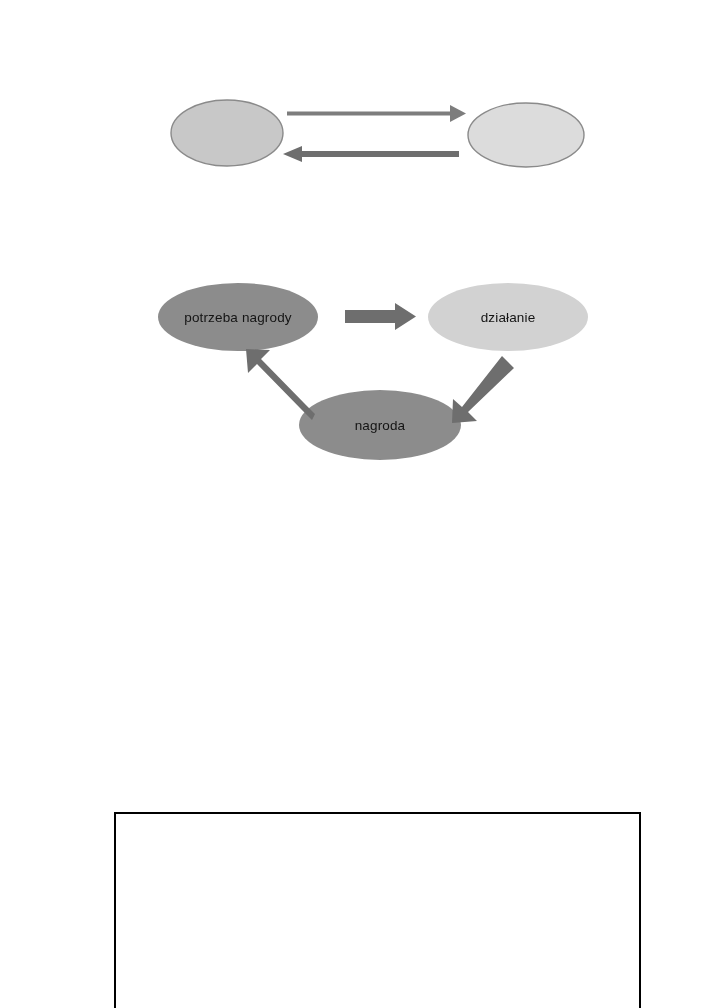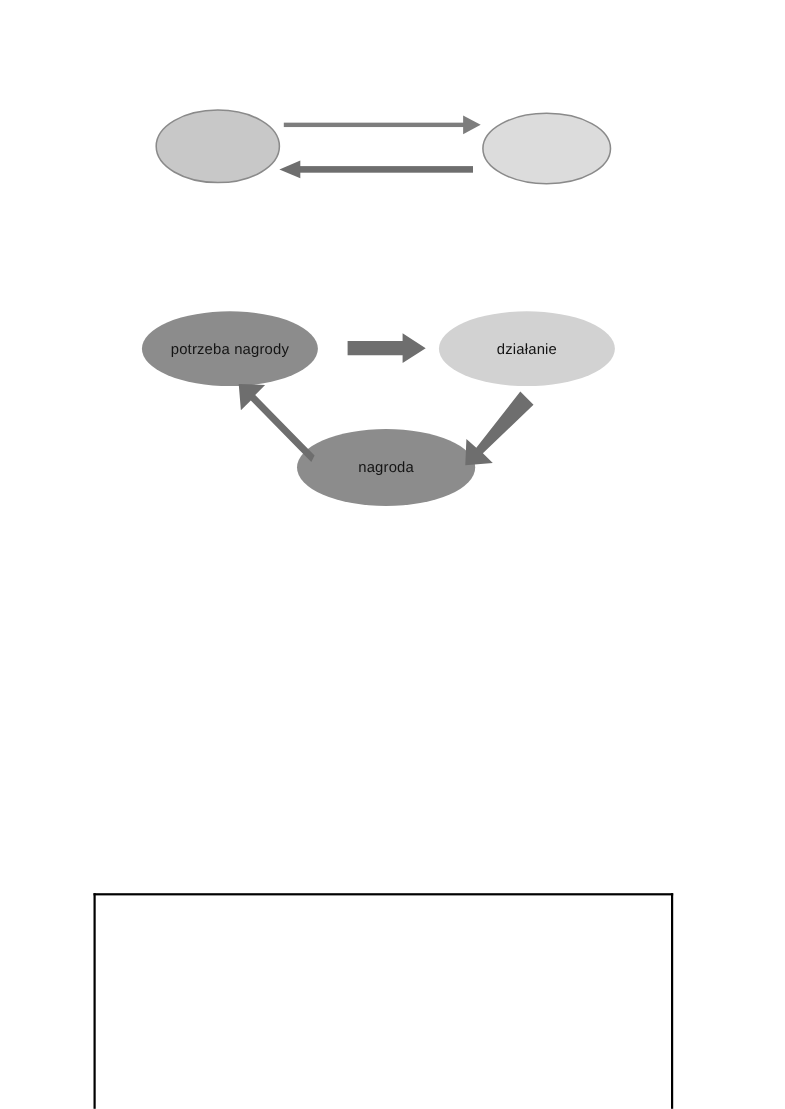--- a/index.html
+++ b/index.html
@@ -11,20 +11,21 @@
     width: 714px;
     height: 1008px;
     position: relative;
     overflow: hidden;
     font-family: "Liberation Sans", sans-serif;
   }
   .page {
     position: absolute;
     inset: 0;
     background: #ffffff;
+    margin-left: 29px;
   }
 
   
   #diagram-one {
     position: absolute;
     left: 140px;
     top: 85px;
     width: 430px;
     height: 105px;
   }

